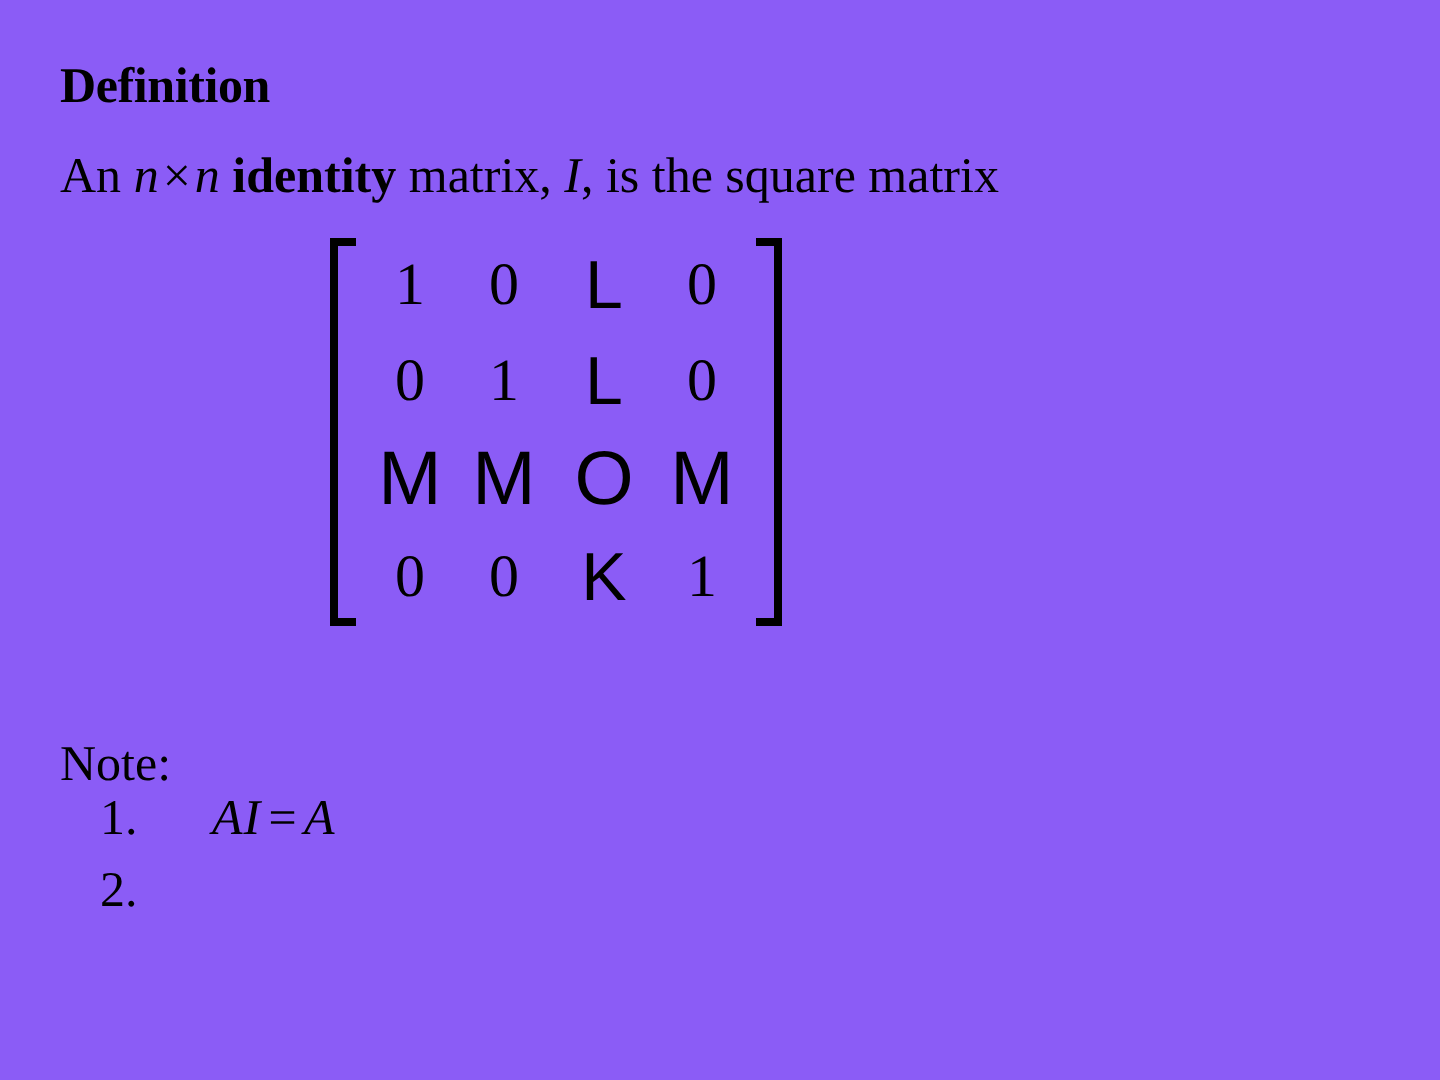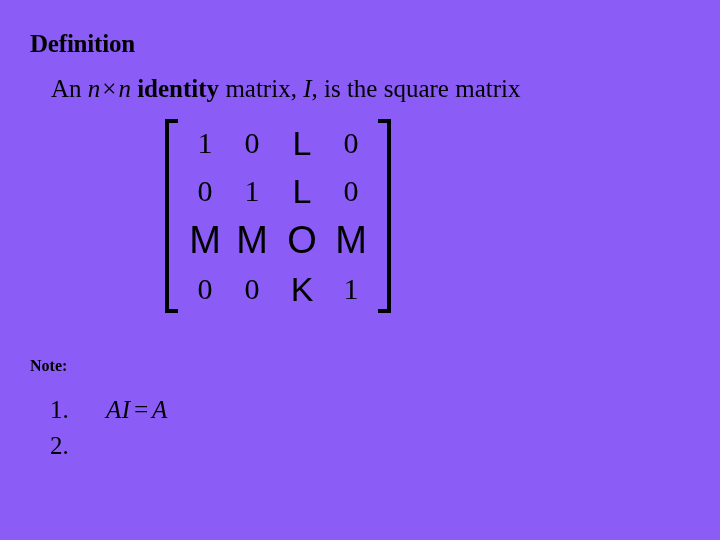--- a/index.html
+++ b/index.html
@@ -37,21 +37,20 @@
   }
 
   
   .definition-line {
     position: absolute;
     left: 30px;
     top: 74px;
     font-size: 25px;
     line-height: 30px;
     white-space: nowrap;
-    margin-left: 21px;
   }
   .definition-line .it {
     font-style: italic;
   }
   .definition-line .bd {
     font-weight: bold;
     font-style: normal;
   }
   .definition-line .times {
     font-style: normal;
@@ -141,23 +140,23 @@
     line-height: 1;
   }
   .cell-sym.big {
     font-size: 38px;
   }
 
   
   .heading-note {
     position: absolute;
     left: 30px;
-    top: 352px;
-    font-size: 16px;
-    font-weight: bold;
+    top: 369px;
+    font-size: 25px;
+    font-weight: normal;
     line-height: 28px;
     white-space: nowrap;
   }
 
   
   .note-list {
     position: absolute;
     left: 50px;
     top: 396px;
   }

